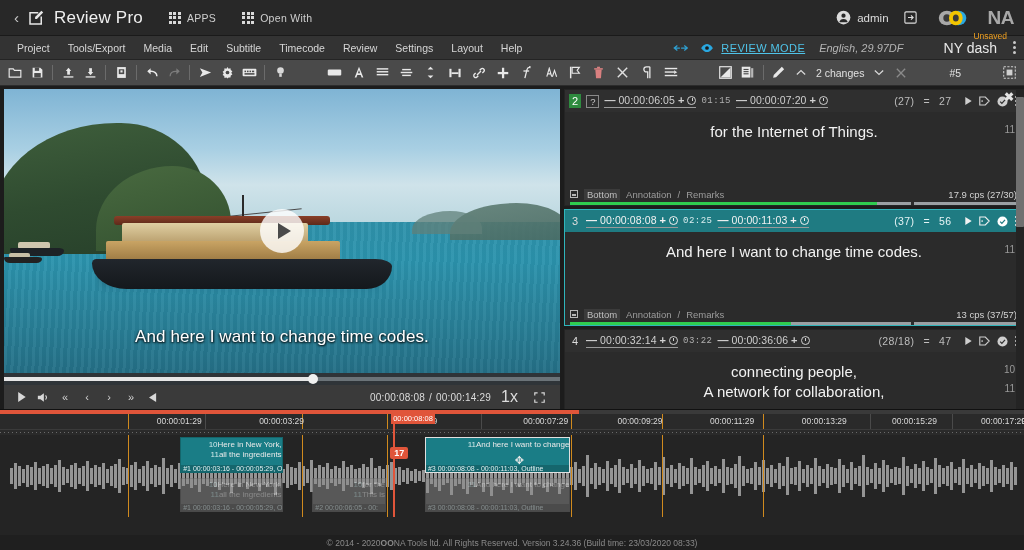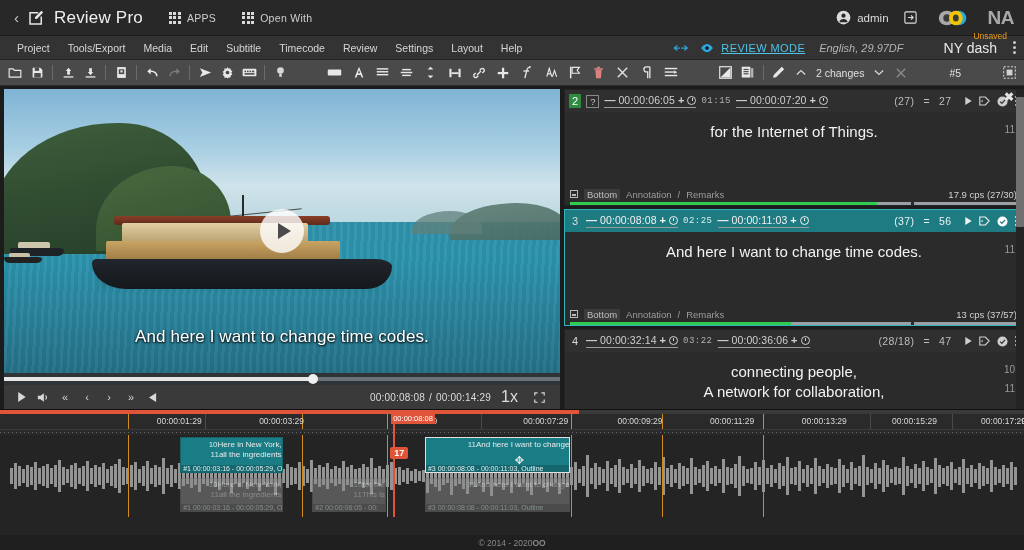--- a/index.html
+++ b/index.html
@@ -1134,15 +1134,16 @@
 
     <div class="tl-playhead">
       <div class="ph-flag">00:00:08:08</div>
       <div class="ph-badge">17</div>
     </div>
   </div>
 
   <div class="statusbar">
     <span>© 2014 - 2020 </span>
     <span class="st-logo">OO</span>
+    <span>NA Tools ltd. All Rights Reserved. Version 3.24.36 (Build time: 23/03/2020 08:33)</span>
   </div>
 
 </div>
 
 </body></html>

